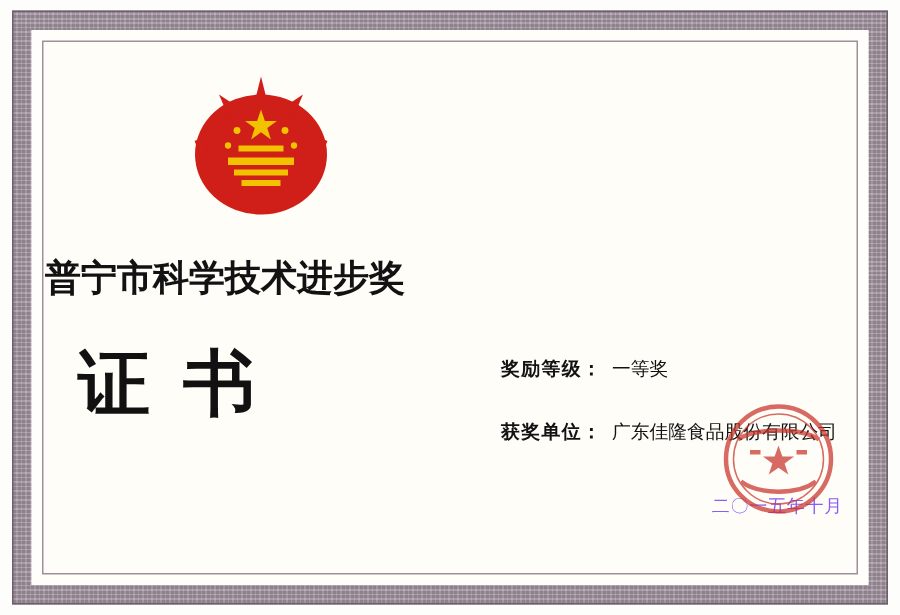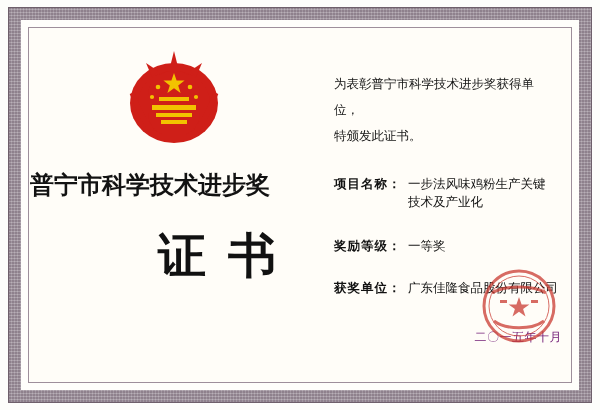--- a/index.html
+++ b/index.html
@@ -114,21 +114,21 @@
     color: #121212;
     letter-spacing: 0px;
     white-space: nowrap;
   }
 
   .left-bigword {
     position: absolute;
     left: 0;
     top: 195px;
     width: 268px;
-    text-align: right;
+    text-align: left;
     font-family: "DejaVu Serif", serif;
     font-size: 48px;
     font-weight: bold;
     color: #111111;
     letter-spacing: 22px;
     text-indent: 22px;
   }
 
   
   .divider {
@@ -197,21 +197,21 @@
   .cert-no .num {
     margin-left: 18px;
     letter-spacing: 0.5px;
   }
 
   .date {
     position: absolute;
     right: 8px;
     top: 300px;
     font-size: 12px;
-    color: #701a75;
+    color: #8b5cf6;
     font-family: Liberation Sans, sans-serif;
     letter-spacing: 0.5px;
     white-space: nowrap;
   }
 
   
   .seal {
     position: absolute;
     right: 12px;
     top: 238px;
@@ -267,32 +267,21 @@
       </div>
 
       <div class="left-title">普宁市科学技术进步奖</div>
       <div class="left-bigword">证书</div>
     </div>
 
     <div class="divider"></div>
 
     <div class="right-col">
 
-      <div class="intro">
-        <span>为表彰普宁市科学技术进步奖获得单位，</span>
-        <span class="l2">特颁发此证书。</span>
-      </div>
-
-      <div class="field f-project">
-        <div class="lbl">项目名称：</div>
-        <div class="val">
-          <span>一步法风味鸡粉生产关键</span><br>
-          <span>技术及产业化</span>
-        </div>
-      </div>
+
 
       <div class="field f-unit">
         <div class="lbl">获奖单位：</div>
         <div class="val">广东佳隆食品股份有限公司</div>
       </div>
 
       <div class="field f-grade">
         <div class="lbl">奖励等级：</div>
         <div class="val">一等奖</div>
       </div>

